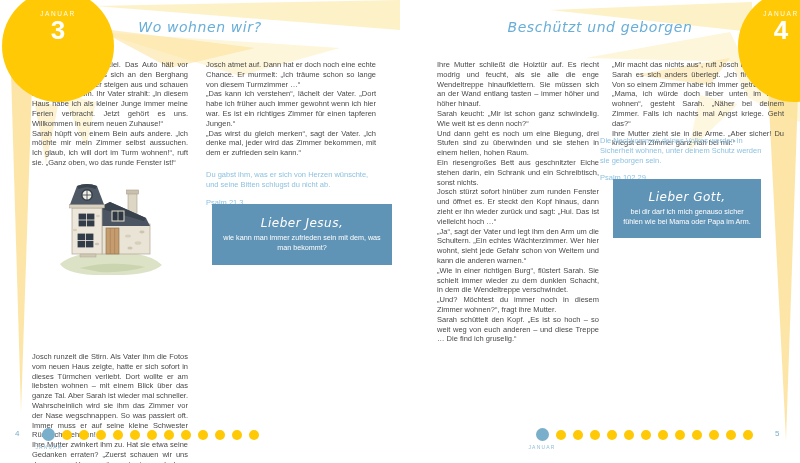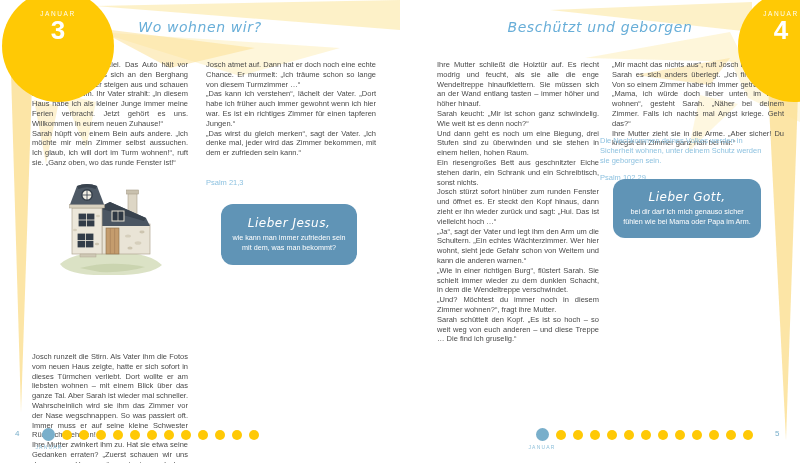--- a/index.html
+++ b/index.html
@@ -24,21 +24,21 @@
   .col{position:absolute;z-index:2;}
   .col p{margin:0;font-size:7.5px;line-height:9.8px;color:#4a4a4a;text-align:justify;}
 
   .house{position:absolute;left:50px;top:180px;width:120px;height:100px;z-index:2;}
 
   .verse{position:absolute;z-index:2;font-size:7.5px;line-height:9.8px;color:#8ec2e0;text-align:left;}
   .verse .ref{margin-top:8px;}
 
   .prayer{position:absolute;z-index:2;background:#6094b6;color:#fff;text-align:center;
           display:flex;flex-direction:column;justify-content:center;align-items:center;
-          padding:5px 9px;box-sizing:border-box;border-radius:12px;}
+          padding:5px 9px;box-sizing:border-box;}
   .prayer-title{font-family:"DejaVu Sans",sans-serif;font-style:italic;font-size:12px;
                 line-height:13px;margin-bottom:3px;letter-spacing:.5px;}
   .prayer-text{font-size:7.2px;line-height:9.4px;}
 
   .dots{position:absolute;top:428px;display:flex;align-items:center;gap:7px;z-index:2;}
   .dot{width:10px;height:10px;border-radius:50%;background:#ffc905;flex:none;}
   .dot.blue{width:13px;height:13px;background:#79afcb;}
   .pagenum{position:absolute;top:429px;font-size:8px;color:#79afcb;z-index:2;}
   .month-tab{position:absolute;top:444px;width:50px;text-align:center;font-size:5px;
              letter-spacing:1.2px;color:#8fc0da;z-index:2;}
@@ -112,24 +112,25 @@
       <p>Ihre Mutter zwinkert ihm zu. Hat sie etwa seine Gedanken erraten? „Zuerst schauen wir uns das ganze Haus an“, sagt sie „und dann besprechen wir, wer welches Zimmer bekommt.“</p>
     </div>
 
     <div class="col" style="left:206px;top:60px;width:170px;">
       <p>Josch atmet auf. Dann hat er doch noch eine echte Chance. Er murmelt: „Ich träume schon so lange von diesem Turmzimmer …“</p>
       <p>„Das kann ich verstehen“, lächelt der Vater. „Dort habe ich früher auch immer gewohnt wenn ich hier war. Es ist ein richtiges Zimmer für einen tapferen Jungen.“</p>
       <p>„Das wirst du gleich merken“, sagt der Vater. „Ich denke mal, jeder wird das Zimmer bekommen, mit dem er zufrieden sein kann.“</p>
     </div>
 
     <div class="verse" style="left:206px;top:170px;width:170px;">
+      <div>Du gabst ihm, was er sich von Herzen wünschte, und seine Bitten schlugst du nicht ab.</div>
       <div class="ref">Psalm 21,3</div>
     </div>
 
-    <div class="prayer" style="left:221px;top:204px;width:136px;height:61px;">
+    <div class="prayer" style="left:212px;top:204px;width:180px;height:61px;">
       <div class="prayer-title">Lieber Jesus,</div>
       <div class="prayer-text">wie kann man immer zufrieden sein mit dem, was man bekommt?</div>
     </div>
 
     <div class="pagenum" style="left:15px;">4</div>
     <div class="dots" style="left:42px;">
       <span class="dot blue"></span>
       <span class="dot"></span>
         <span class="dot"></span>
         <span class="dot"></span>

